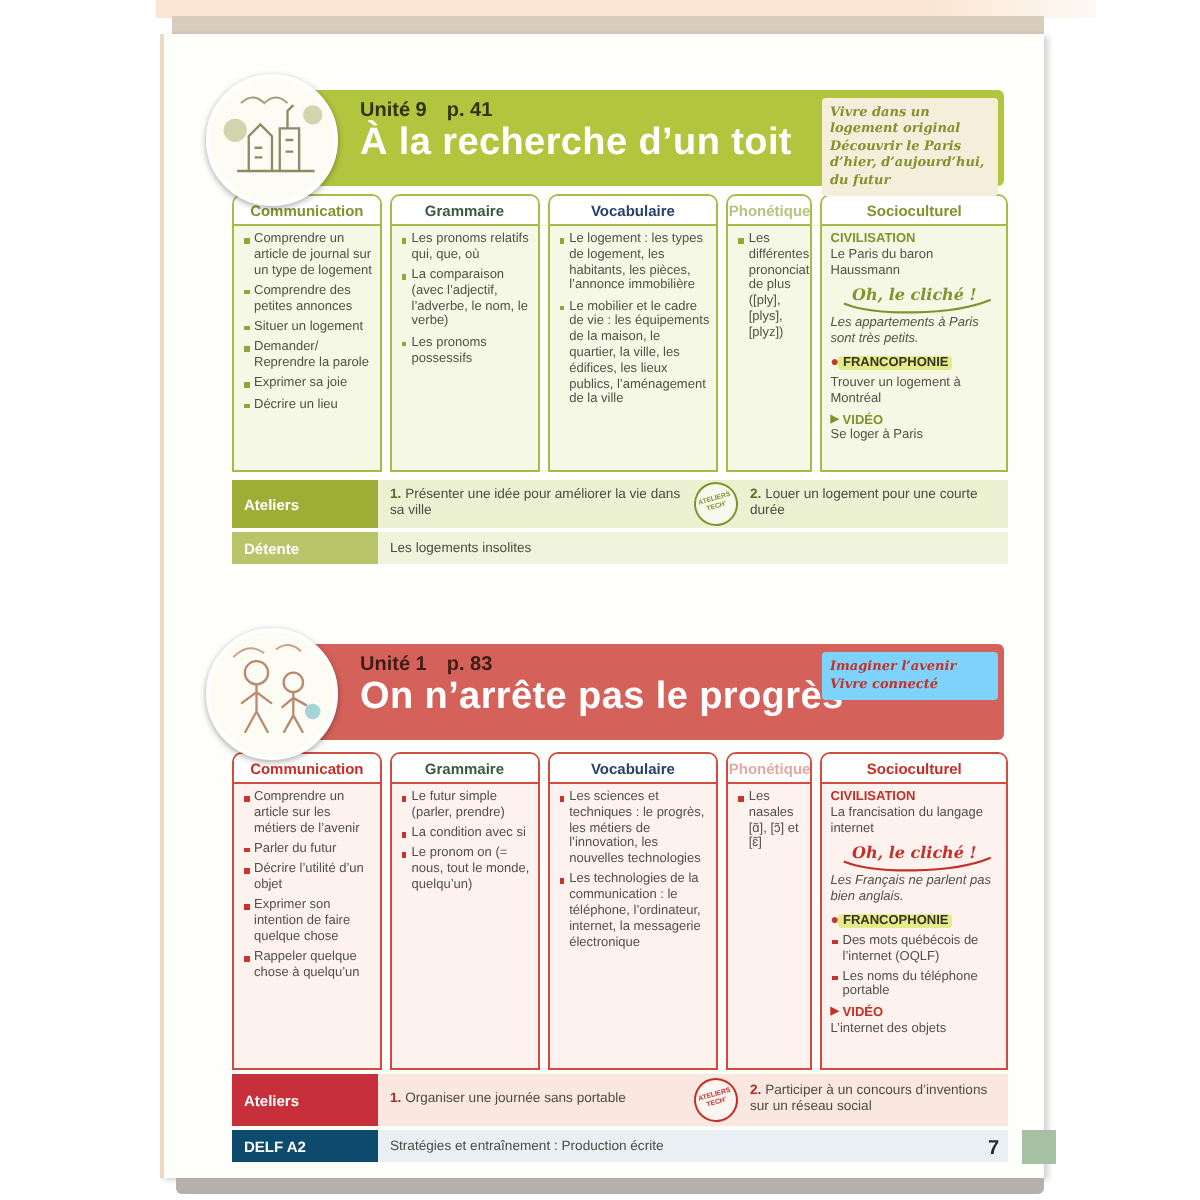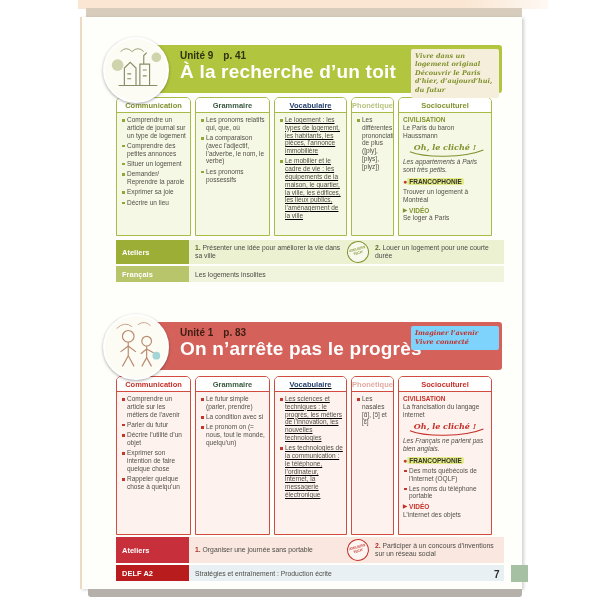--- a/index.html
+++ b/index.html
@@ -42,21 +42,21 @@
   .vignette{position:absolute;left:-13px;top:-8px;width:62px;height:62px;border-radius:50%;
     background:#fcfcf5;border:2px solid #fff;box-shadow:0 1px 3px rgba(0,0,0,.35);z-index:3;overflow:hidden;}
   .vignette svg{width:100%;height:100%;}
 
   
   .cards{position:absolute;left:0;width:388px;display:flex;gap:4px;}
   .unit-3 .cards{top:52px;height:139px;}
   .unit-4 .cards{top:54px;height:159px;}
   .card{border:1.5px solid var(--border);border-radius:5px 5px 0 0;background:var(--tint);
     display:flex;flex-direction:column;box-sizing:border-box;overflow:hidden;}
-  .c-comm{width:75px;}.c-gram{width:75px;}.c-voc{width:73px;text-decoration:underline;}.c-phon{width:43px;}.c-socio{width:94px;}
+  .c-comm{width:75px;}.c-gram{width:75px;}.c-voc{width:86px;}.c-phon{width:43px;}.c-socio{width:94px;}
   .card-h{background:#fff;border-bottom:1.5px solid var(--border);text-align:center;
     font-weight:bold;font-size:7.5px;padding:2.5px 0;}
   .card.c-comm .card-h,.card.c-socio .card-h{color:var(--accent);}
   .card.c-gram .card-h{color:#3a5a40;}
   .card.c-voc .card-h{color:#25406e;}
   .card.c-phon .card-h{color:var(--phon);}
   .cell-list{list-style:none;margin:0;padding:3px 3px 3px 4px;font-size:6.5px;line-height:1.2;
     color:#514f46;flex:1;}
   .cell-list li{position:relative;padding-left:6px;margin-bottom:2.5px;}
   .cell-list li::before{content:"";position:absolute;left:1px;top:3px;width:2.5px;height:2.5px;
@@ -92,21 +92,21 @@
   .unit-3 .atel{top:195px;height:24px;}
   .unit-3 .atel .row-label{background:#9cae36;}
   .unit-3 .atel .row-content{background:#ecf1d2;}
   .unit-3 .det{top:221px;height:16px;}
   .unit-3 .det .row-label{background:#b8c56a;}
   .unit-3 .det .row-content{background:#f1f4dd;}
   .unit-4 .atel{top:215px;height:26px;}
   .unit-4 .atel .row-label{background:#c72f3b;}
   .unit-4 .atel .row-content{background:#fae8e0;}
   .unit-4 .delf{top:243px;height:16px;}
-  .unit-4 .delf .row-label{background:#b91c1c;}
+  .unit-4 .delf .row-label{background:#0c4a6e;}
   .unit-4 .delf .row-content{background:#e9f0f4;}
   .atel-item{line-height:1.2;}
   .atel-item.first{width:146px;flex:0 0 146px;}
   .atel-num{font-weight:bold;color:var(--num);}
   .stamp{flex:0 0 auto;width:20px;height:20px;border:1px solid var(--accent);border-radius:50%;
     transform:rotate(-16deg);display:flex;align-items:center;justify-content:center;text-align:center;
     font-size:3.4px;font-weight:bold;line-height:1.1;color:var(--accent);background:rgba(255,255,255,.55);}
 </style>
 </head>
 <body>
@@ -207,21 +207,21 @@
 
       <div class="row atel">
         <div class="row-label">Ateliers</div>
         <div class="row-content">
           <span class="atel-item first"><span class="atel-num">1.</span> <span>Présenter une idée pour améliorer la vie dans sa ville</span></span>
           <span class="stamp">ATELIERS TECH’</span>
           <span class="atel-item"><span class="atel-num">2.</span> <span>Louer un logement pour une courte durée</span></span>
         </div>
       </div>
       <div class="row det">
-        <div class="row-label">Français</div>
+        <div class="row-label">Détente</div>
         <div class="row-content">
             <span>Les logements insolites</span>
           </div>
       </div>
     </section>
 
     <section class="unit unit-4 unit-red">
       <div class="band">
         <div class="band-meta">
           <span>Unité 1</span><span class="pref">p. 83</span>

